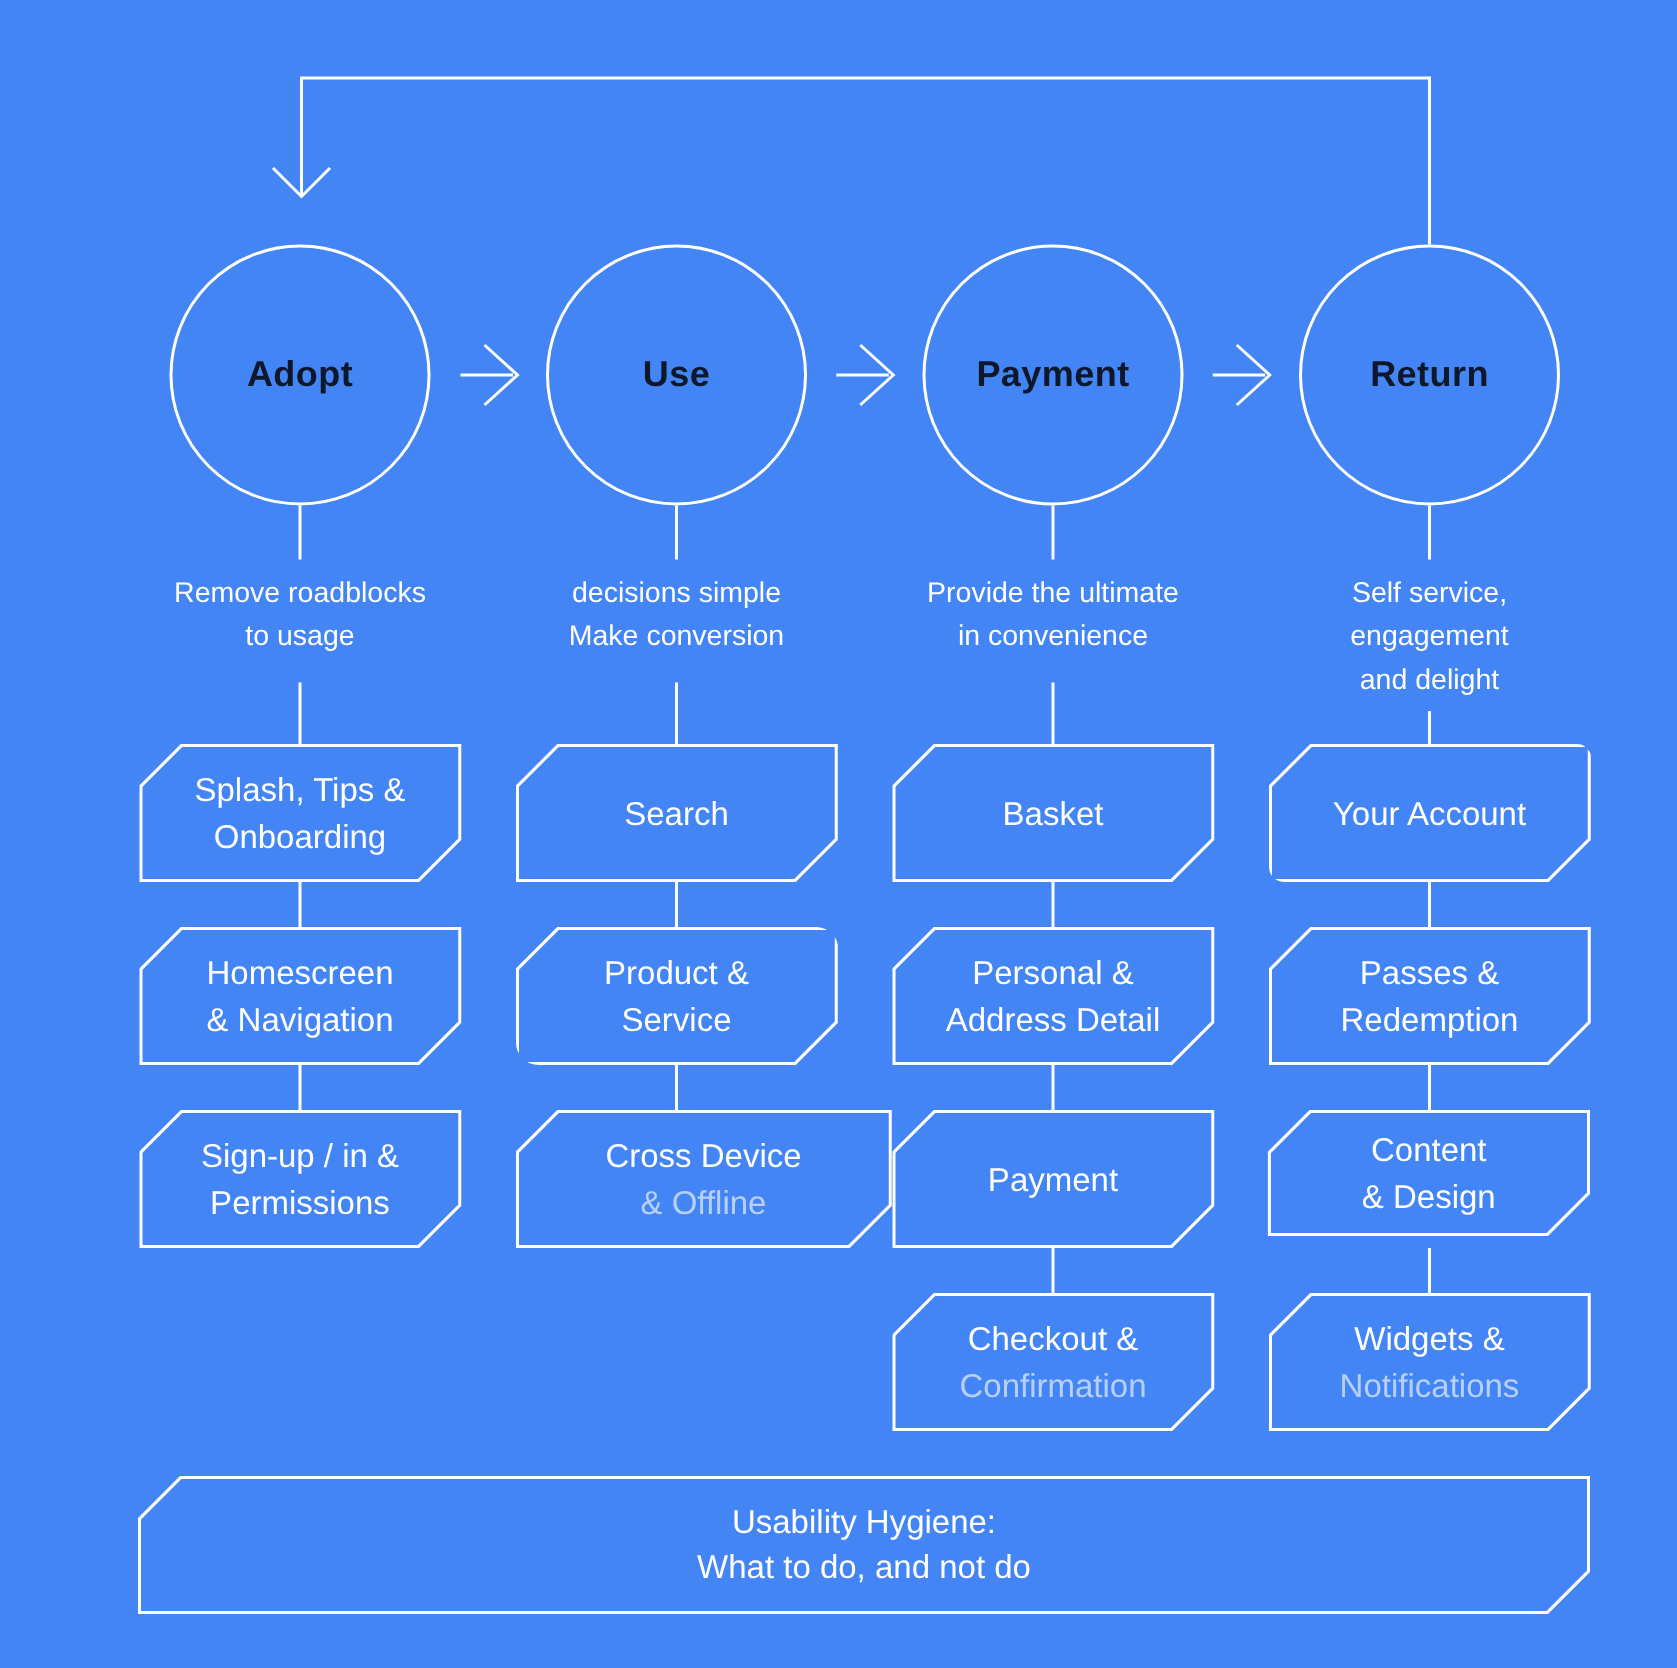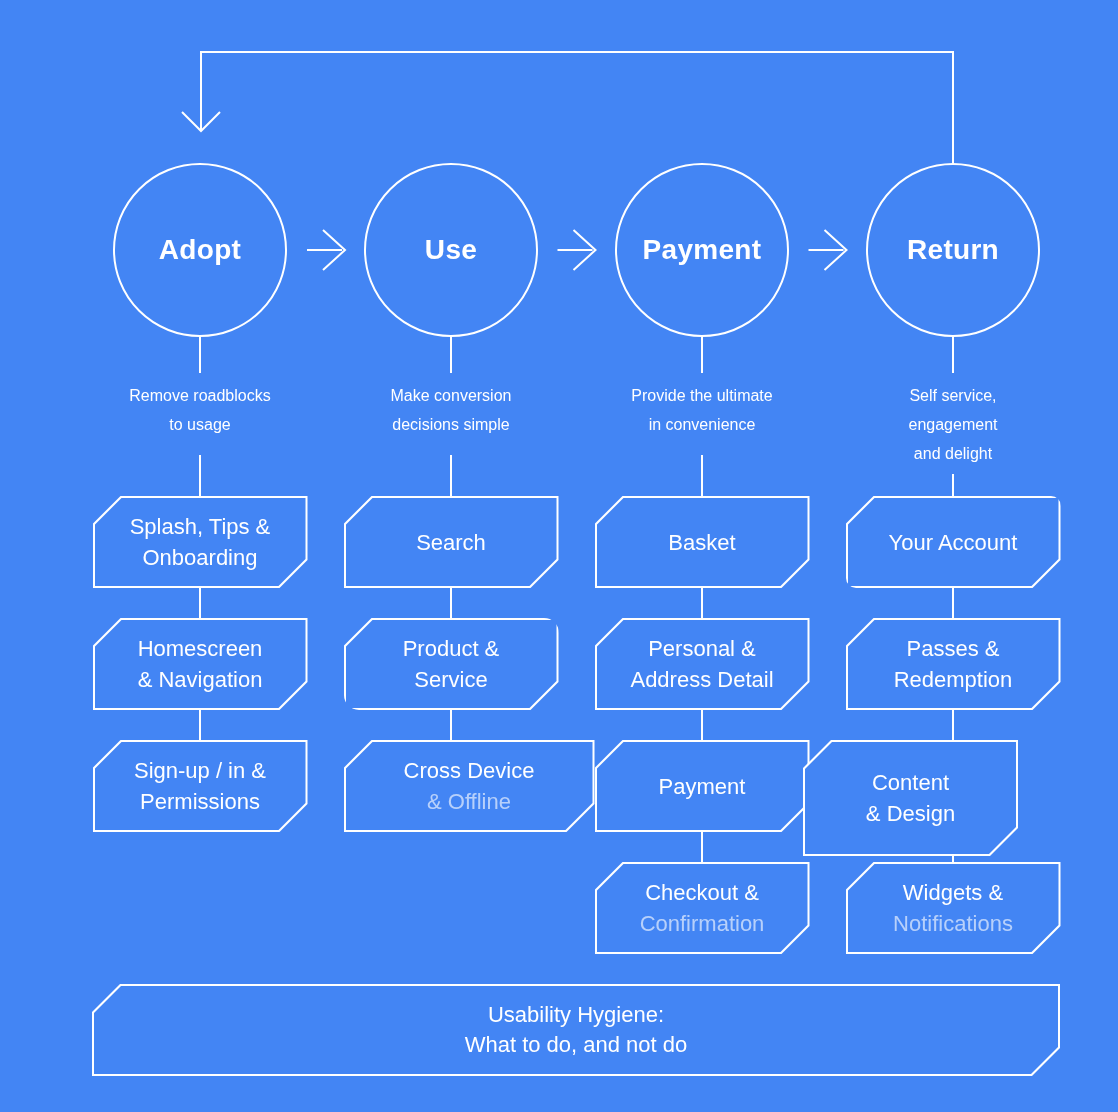--- a/index.html
+++ b/index.html
@@ -7,23 +7,23 @@
     position:relative;width:1118px;height:1112px;background:#4385f4;
     font-family:"Liberation Sans","DejaVu Sans",sans-serif;overflow:hidden;
   }
   .wires{position:absolute;left:0;top:0;width:1118px;height:1112px;}
   .stroke{fill:none;stroke:#ffffff;stroke-width:2;}
   .circle{
     position:absolute;width:174px;height:174px;box-sizing:border-box;
     border:2px solid #ffffff;border-radius:50%;
     display:flex;align-items:center;justify-content:center;
   }
-  .circle-label{color:#ffffff;font-size:28px;font-weight:700;letter-spacing:.3px;}
+  .circle-label{color:#0f172a;font-size:24px;font-weight:700;letter-spacing:.3px;}
   .desc{
-    position:absolute;color:#ffffff;font-size:16px;line-height:29px;
+    position:absolute;color:#ffffff;font-size:19px;line-height:29px;
     text-align:center;
   }
   .box-outer{
     position:absolute;background:#ffffff;
     clip-path:polygon(28px 0,100% 0,100% calc(100% - 28px),calc(100% - 28px) 100%,0 100%,0 28px);
   }
   .box-inner{
     position:absolute;inset:2px;background:#4385f4;
     clip-path:polygon(27px 0,100% 0,100% calc(100% - 27px),calc(100% - 27px) 100%,0 100%,0 27px);
     display:flex;align-items:center;justify-content:center;text-align:center;
@@ -100,22 +100,22 @@
           <div class="box-label">
             <div>Sign-up / in &amp;</div>
             <div>Permissions</div>
           </div>
         </div>
       </div>
       <div class="circle" style="left: 364px; top: 163px;">
         <div class="circle-label">Use</div>
       </div>
       <div class="desc" style="left: 326px; top: 381px; width: 250px;">
+        <div>decisions simple</div>
         <div>Make conversion</div>
-        <div>decisions simple</div>
       </div>
       <div class="box-outer" style="left: 343.5px; top: 496px; width: 215px; height: 92px;">
         <div class="box-inner">
           <div class="box-label">
             <div>Search</div>
           </div>
         </div>
       </div>
       <div class="box-outer" style="left: 343.5px; top: 618px; width: 215px; height: 92px; border-radius: 15px;">
         <div class="box-inner">
@@ -186,21 +186,21 @@
         </div>
       </div>
       <div class="box-outer" style="left: 845.5px; top: 618px; width: 215px; height: 92px;">
         <div class="box-inner">
           <div class="box-label">
             <div>Passes &amp;</div>
             <div>Redemption</div>
           </div>
         </div>
       </div>
-      <div class="box-outer" style="left: 803px; top: 740px; width: 215px; height: 116px;">
+      <div class="box-outer" style="left: 845px; top: 740px; width: 215px; height: 84px;">
         <div class="box-inner">
           <div class="box-label">
             <div>Content</div>
             <div>&amp; Design</div>
           </div>
         </div>
       </div>
       <div class="box-outer" style="left: 845.5px; top: 862px; width: 215px; height: 92px;">
         <div class="box-inner">
           <div class="box-label">

